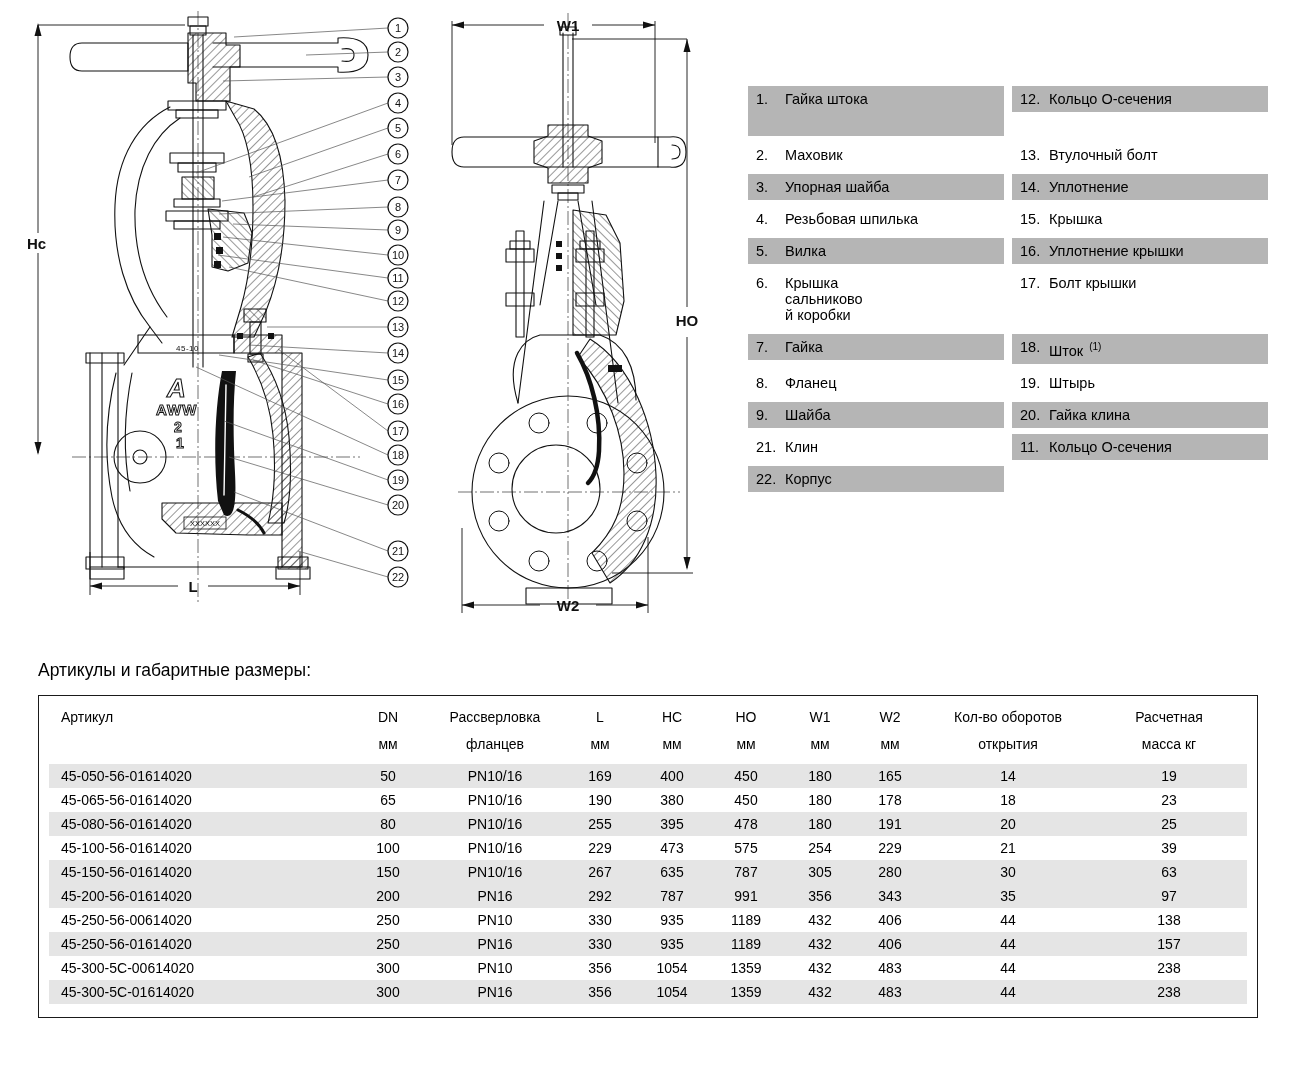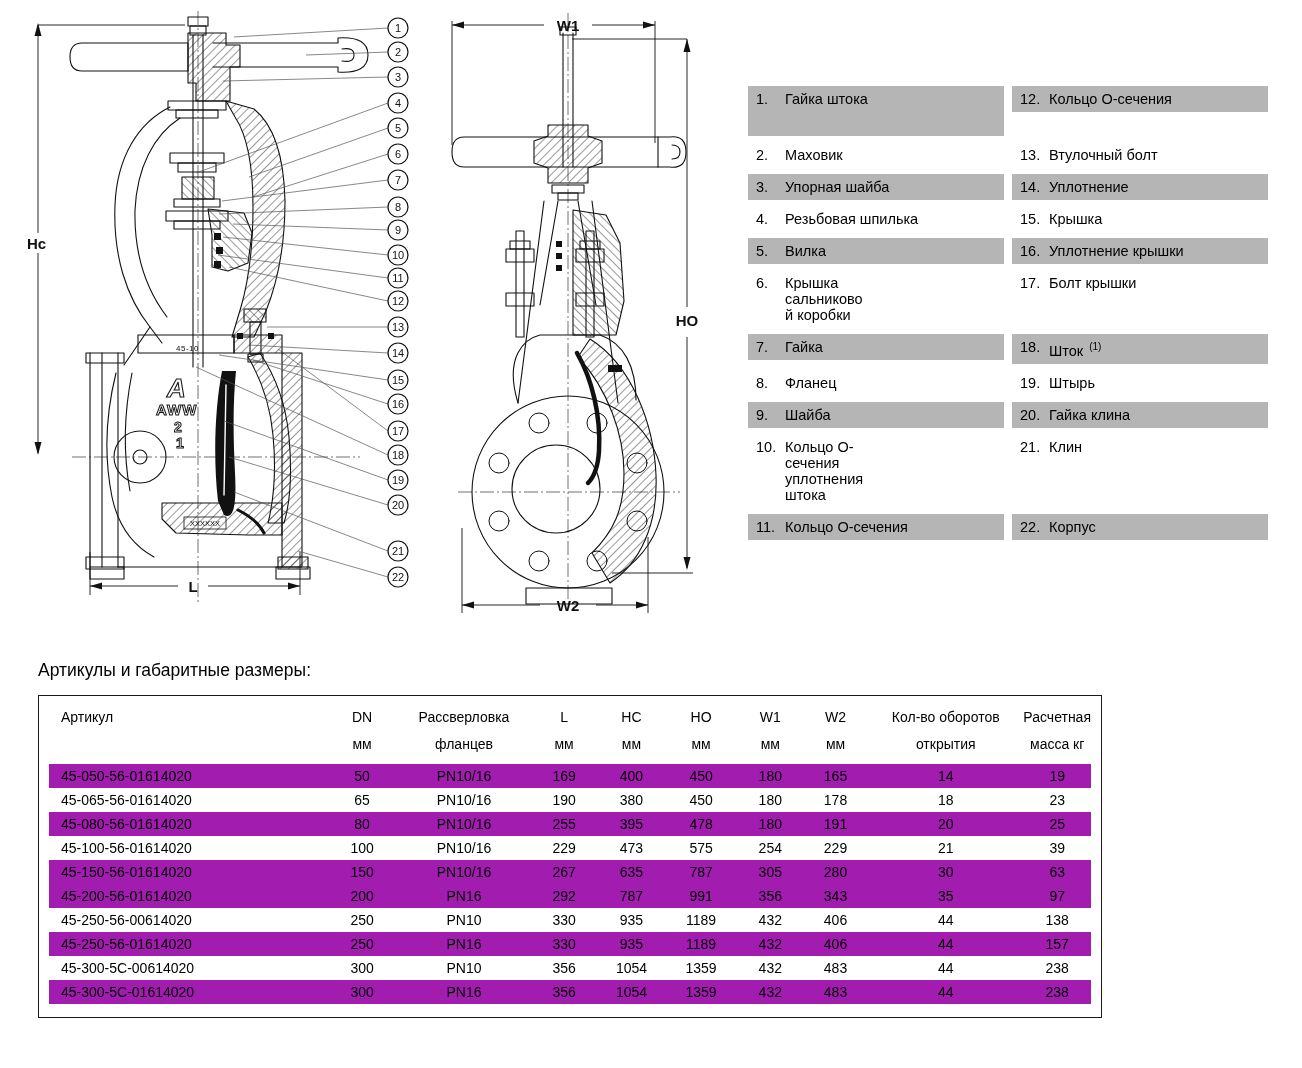--- a/index.html
+++ b/index.html
@@ -20,30 +20,30 @@
   .part-cell { display:flex; padding:5px 8px; box-sizing:border-box; }
   .part-cell.gray { background:#b5b5b5; }
   .part-cell.tall { min-height:50px; }
   .part-num { flex:0 0 29px; }
   .part-label { white-space:pre-line; }
   .sup { font-size:10px; vertical-align:super; margin-left:6px; }
 
   
   .section-title { position:absolute; left:38px; top:660px; font-size:17.5px; font-weight:normal; }
   .dims-wrap {
-    position:absolute; left:38px; top:695px; width:1064px;
+    position:absolute; left:38px; top:695px; width:1220px;
     border:1.5px solid #1a1a1a; padding:0 10px 13px; box-sizing:border-box;
   }
   .dims-table { width:100%; border-collapse:collapse; font-size:14px; }
   .dims-table th { font-weight:normal; text-align:center; vertical-align:top; padding:0; }
   .dims-table thead .hline { line-height:27px; height:27px; }
   .dims-table thead th { padding-top:8px; padding-bottom:6px; }
   .dims-table td { height:24px; text-align:center; padding:0; }
   .dims-table th:first-child, .dims-table td:first-child { text-align:left; padding-left:12px; }
-  .dims-table tbody tr.gray { background:#a21caf; }
+  .dims-table tbody tr.gray { background:#e5e5e5; }
 </style>
 </head>
 <body>
 
 <div class="canvas">
 
   <svg class="diagram-left" width="420" height="618" viewBox="0 0 420 618">
     <defs>
       <pattern id="hA1" width="6" height="6" patternUnits="userSpaceOnUse" patternTransform="rotate(45)">
         <line x1="0" y1="0" x2="0" y2="6" stroke="#1a1a1a" stroke-width="0.9"></line>
@@ -434,27 +434,20 @@
         <span class="part-num">19.</span>
         <span class="part-label">Штырь</span>
       </div>
       <div class="part-cell gray">
         <span class="part-num">9.</span>
         <span class="part-label">Шайба</span>
       </div>
       <div class="part-cell gray">
         <span class="part-num">20.</span>
         <span class="part-label">Гайка клина</span>
-      </div>
-      <div class="part-cell">
-        <span class="part-num">10.</span>
-        <span class="part-label">Кольцо О-
-сечения
-уплотнения
-штока</span>
       </div>
       <div class="part-cell">
         <span class="part-num">21.</span>
         <span class="part-label">Клин</span>
       </div>
       <div class="part-cell gray">
         <span class="part-num">11.</span>
         <span class="part-label">Кольцо О-сечения</span>
       </div>
       <div class="part-cell gray">

